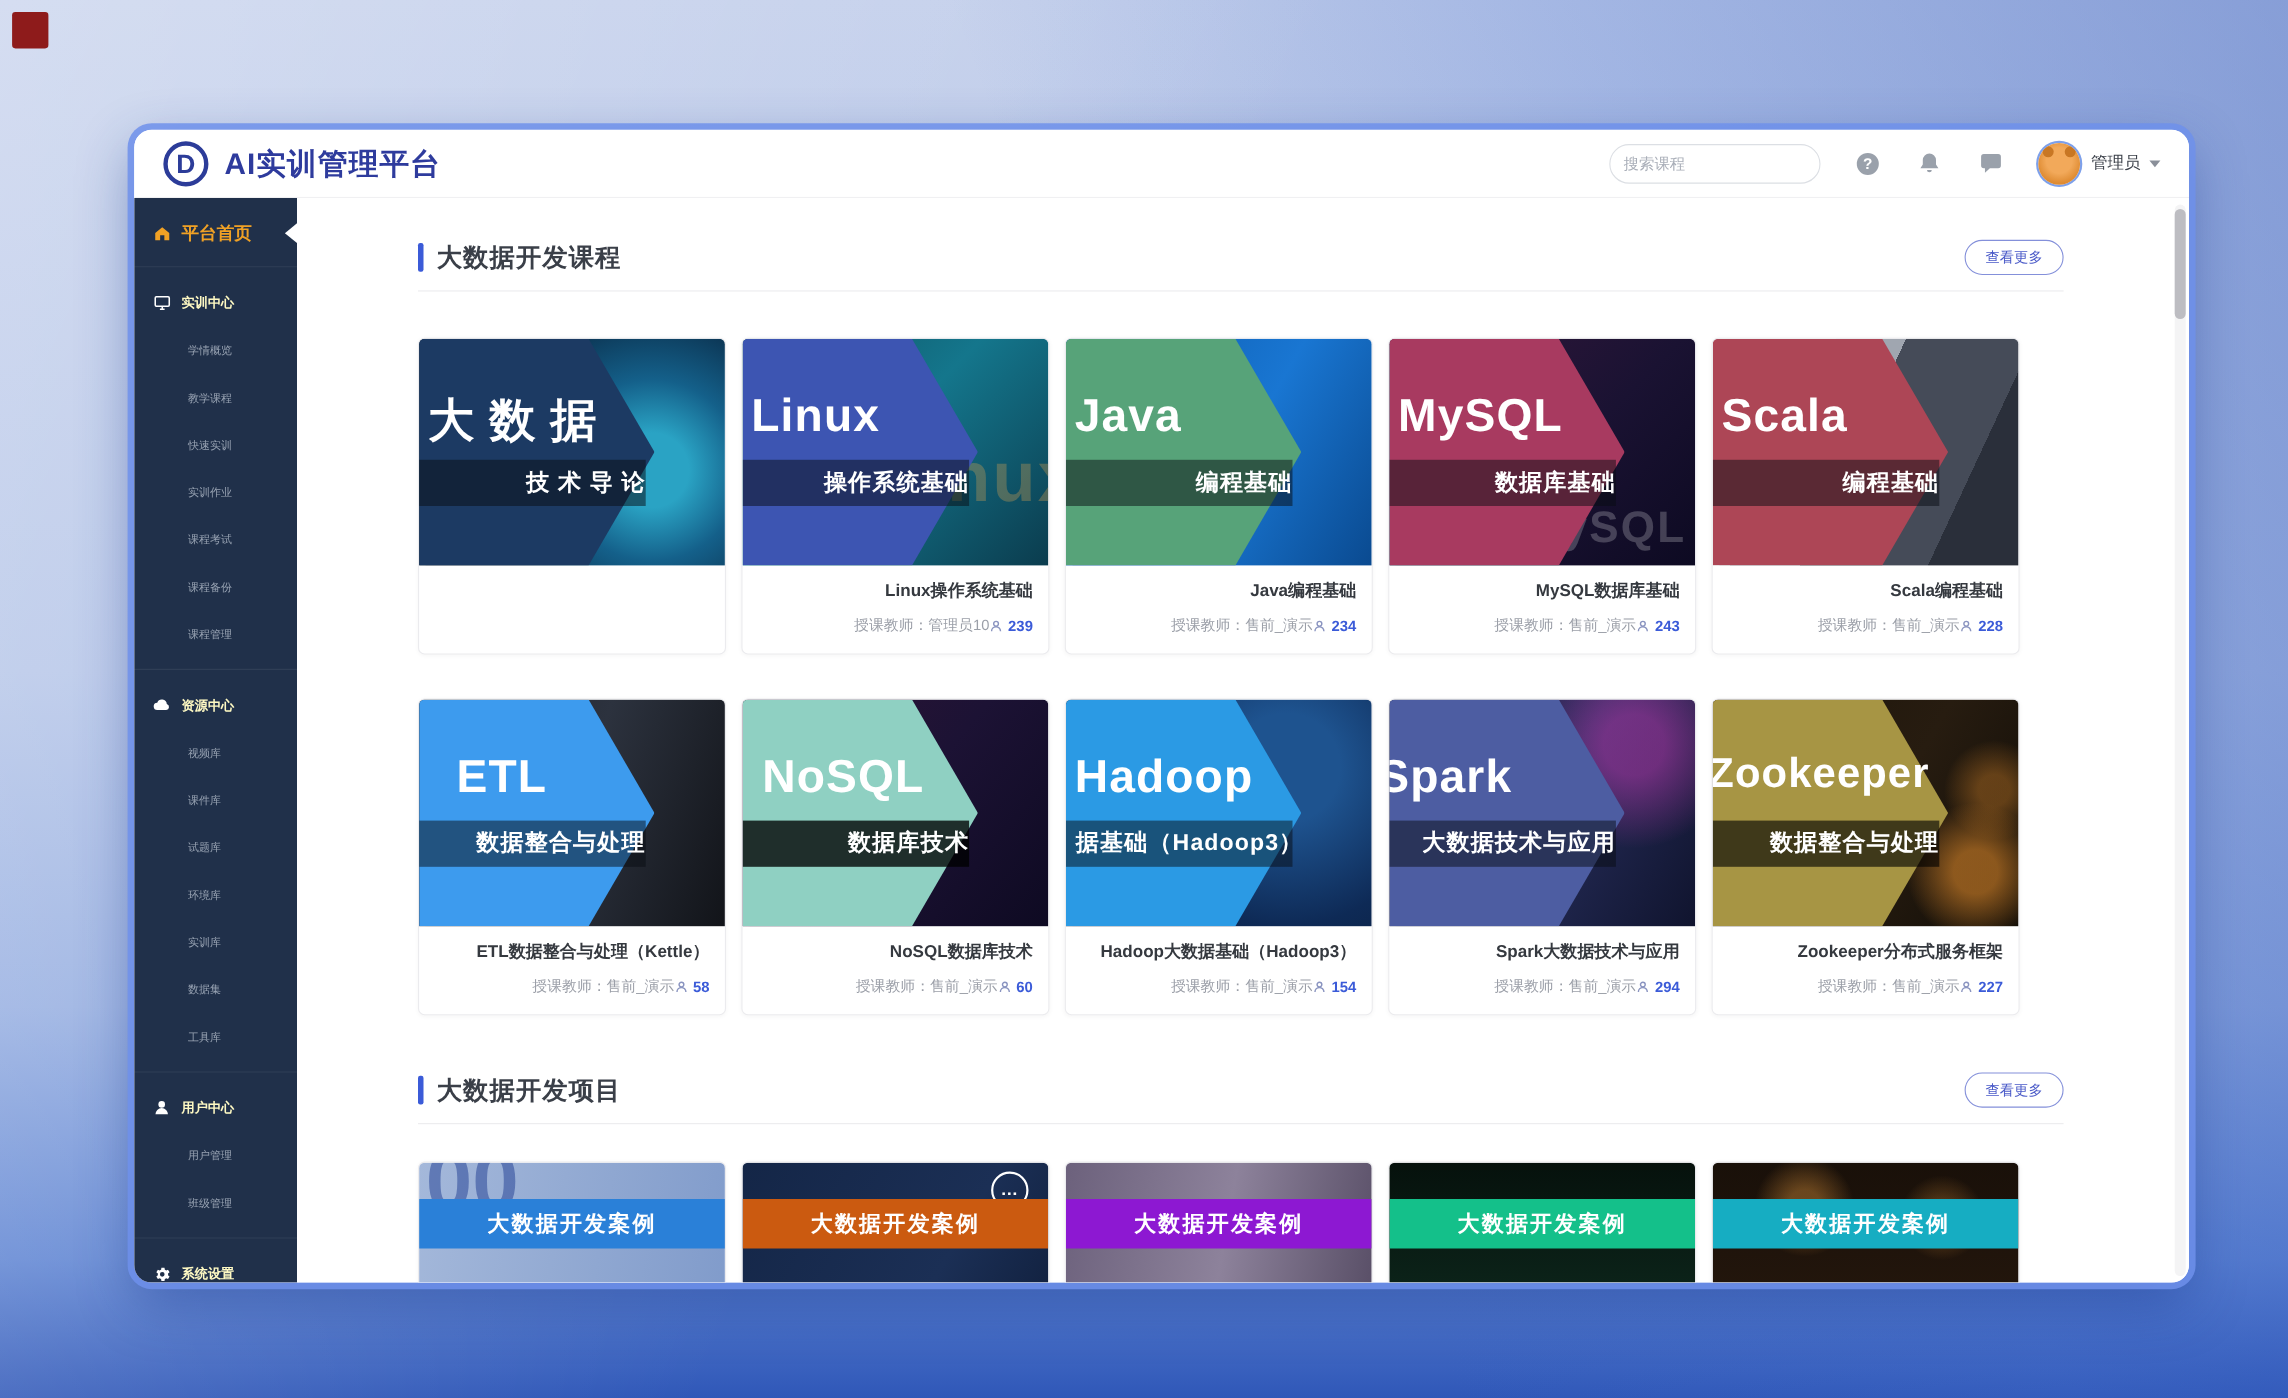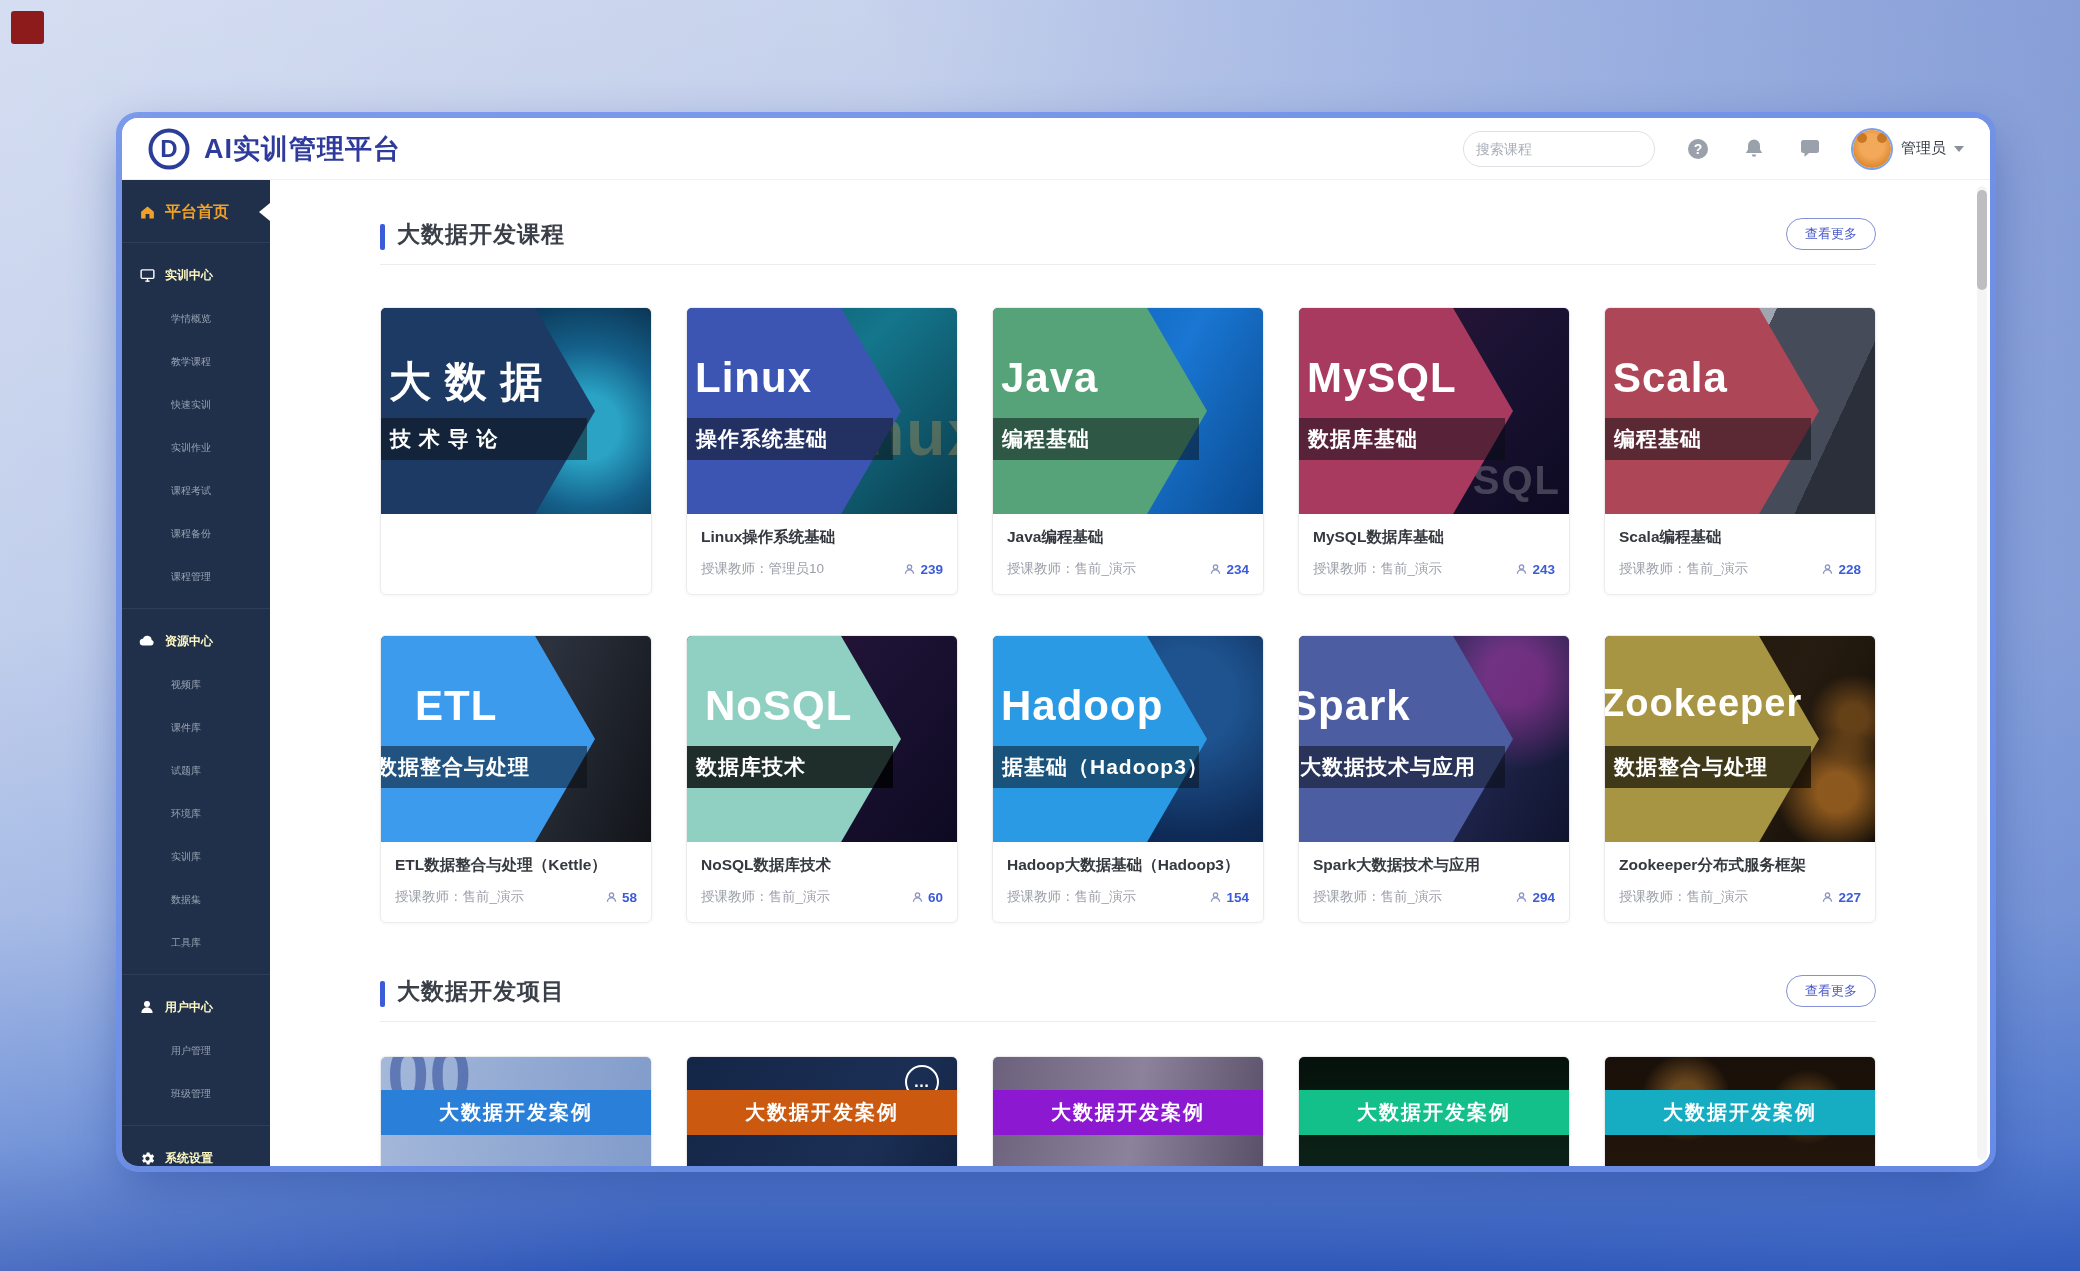--- a/index.html
+++ b/index.html
@@ -47,27 +47,27 @@
   .s-home { color:#f0a125; font-size:16px; font-weight:bold; }
   .notch { position:absolute; right:0; top:50%; margin-top:-9px; width:0; height:0;
     border-top:9px solid transparent; border-bottom:9px solid transparent; border-right:11px solid #ffffff; }
 
   
   .content { position:absolute; left:148px; top:62px; right:0; bottom:0; background:#fff; overflow:hidden; }
   .scrollbar { position:absolute; right:3px; top:6px; bottom:6px; width:10px; border-radius:5px; background:#f4f4f5; }
   .thumb { position:absolute; right:3px; top:10px; width:10px; height:100px; border-radius:5px; background:#bdbdc2; }
 
   .inner { padding:0 114px 0 110px; }
-  .sec-head { display:flex; align-items:flex-end; margin-top:38px; }
+  .sec-head { display:flex; align-items:center; margin-top:38px; }
   .sec-bar { width:5px; height:26px; background:#3b5bd8; border-radius:2px; margin-right:12px; }
   .sec-title { font-size:23px; color:#3a3f48; font-weight:bold; letter-spacing:1px; flex:1; }
   .more-btn { border:1px solid #8490da; color:#4a5ac8; font-size:13px; padding:6px 18px; border-radius:16px; background:#fff; cursor:pointer; font-family:inherit; }
   .sec-div { height:1px; background:#ececee; margin-top:14px; }
 
-  .grid { display:flex; gap:34px; margin-top:42px; }
+  .grid { display:flex; gap:14px; margin-top:42px;text-align:right; }
   .card { width:280px; background:#fff; border:1px solid #ebebee; border-radius:6px; overflow:hidden; box-shadow:0 1px 4px rgba(0,0,0,.04); cursor:pointer; }
   .thumb-img { position:relative; width:100%; height:206px; overflow:hidden; }
   .wm { position:absolute; right:6px; top:95px; font-size:58px; font-weight:bold; color:rgba(235,170,80,.30); letter-spacing:2px; white-space:nowrap; }
   .arrow { position:absolute; left:0; top:0; bottom:0; width:214px;
     clip-path:polygon(0 0, 72% 0, 100% 50%, 72% 100%, 0 100%);
     filter:drop-shadow(6px 4px 0 rgba(0,0,0,.35)); }
   .b-big { position:absolute; left:8px; top:46px; font-size:42px; font-weight:bold; color:#fff; white-space:nowrap; letter-spacing:1px; }
   .b-sub { position:absolute; left:0; top:110px; width:206px; height:42px; line-height:42px; background:rgba(8,12,18,.50);
     color:#fff; font-size:21px; font-weight:bold; padding-left:9px; white-space:nowrap; letter-spacing:1px; }
   .info { padding:13px 14px 16px; }

